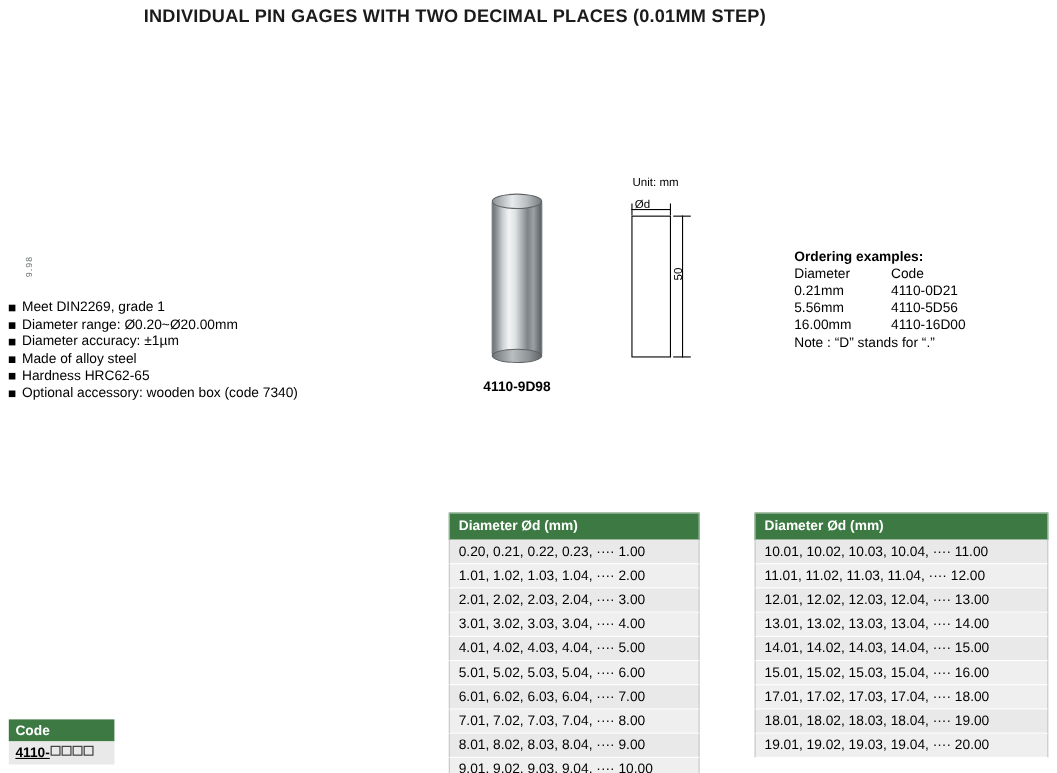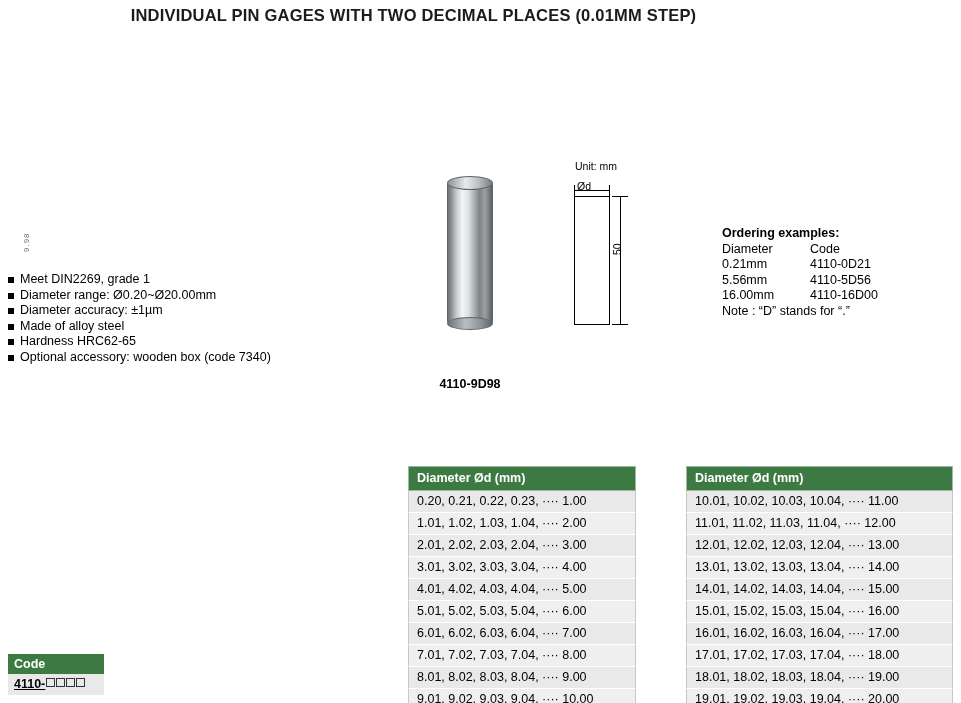--- a/index.html
+++ b/index.html
@@ -81,21 +81,21 @@
     box-sizing:border-box;
   }
   .pin-engrave{
     position:absolute;left:22px;top:252px;
     font-size:8px;color:#6d7276;
     transform:rotate(-90deg);
     transform-origin:left top;
     letter-spacing:1px;
   }
   .pin-code{
-    position:absolute;left:398px;top:377px;
+    position:absolute;left:398px;top:344px;
     width:144px;text-align:center;
     font-size:12.5px;font-weight:bold;
   }
 
   
   .unit-label{
     position:absolute;left:575px;top:160px;
     font-size:10.5px;
   }
   .dia-label{
@@ -277,21 +277,20 @@
   </div>
 
   <div class="tbl tbl-right">
     <div class="tbl-head">Diameter Ød (mm)</div>
     <div class="tbl-row">10.01, 10.02, 10.03, 10.04, ···· 11.00</div>
     <div class="tbl-row alt">11.01, 11.02,  11.03, 11.04, ···· 12.00</div>
     <div class="tbl-row">12.01, 12.02, 12.03, 12.04, ···· 13.00</div>
     <div class="tbl-row alt">13.01, 13.02, 13.03, 13.04, ···· 14.00</div>
     <div class="tbl-row">14.01, 14.02, 14.03, 14.04, ···· 15.00</div>
     <div class="tbl-row alt">15.01, 15.02, 15.03, 15.04, ···· 16.00</div>
-    <div class="tbl-row">16.01, 16.02, 16.03, 16.04, ···· 17.00</div>
     <div class="tbl-row alt">17.01, 17.02, 17.03, 17.04, ···· 18.00</div>
     <div class="tbl-row">18.01, 18.02, 18.03, 18.04, ···· 19.00</div>
     <div class="tbl-row alt">19.01, 19.02, 19.03, 19.04, ···· 20.00</div>
   </div>
 
   <div class="code-box">
     <div class="code-head">Code</div>
     <div class="code-val"><span>4110-</span><span class="sq-小"></span><span class="sq-小"></span><span class="sq-小"></span><span class="sq-小"></span></div>
   </div>
 

